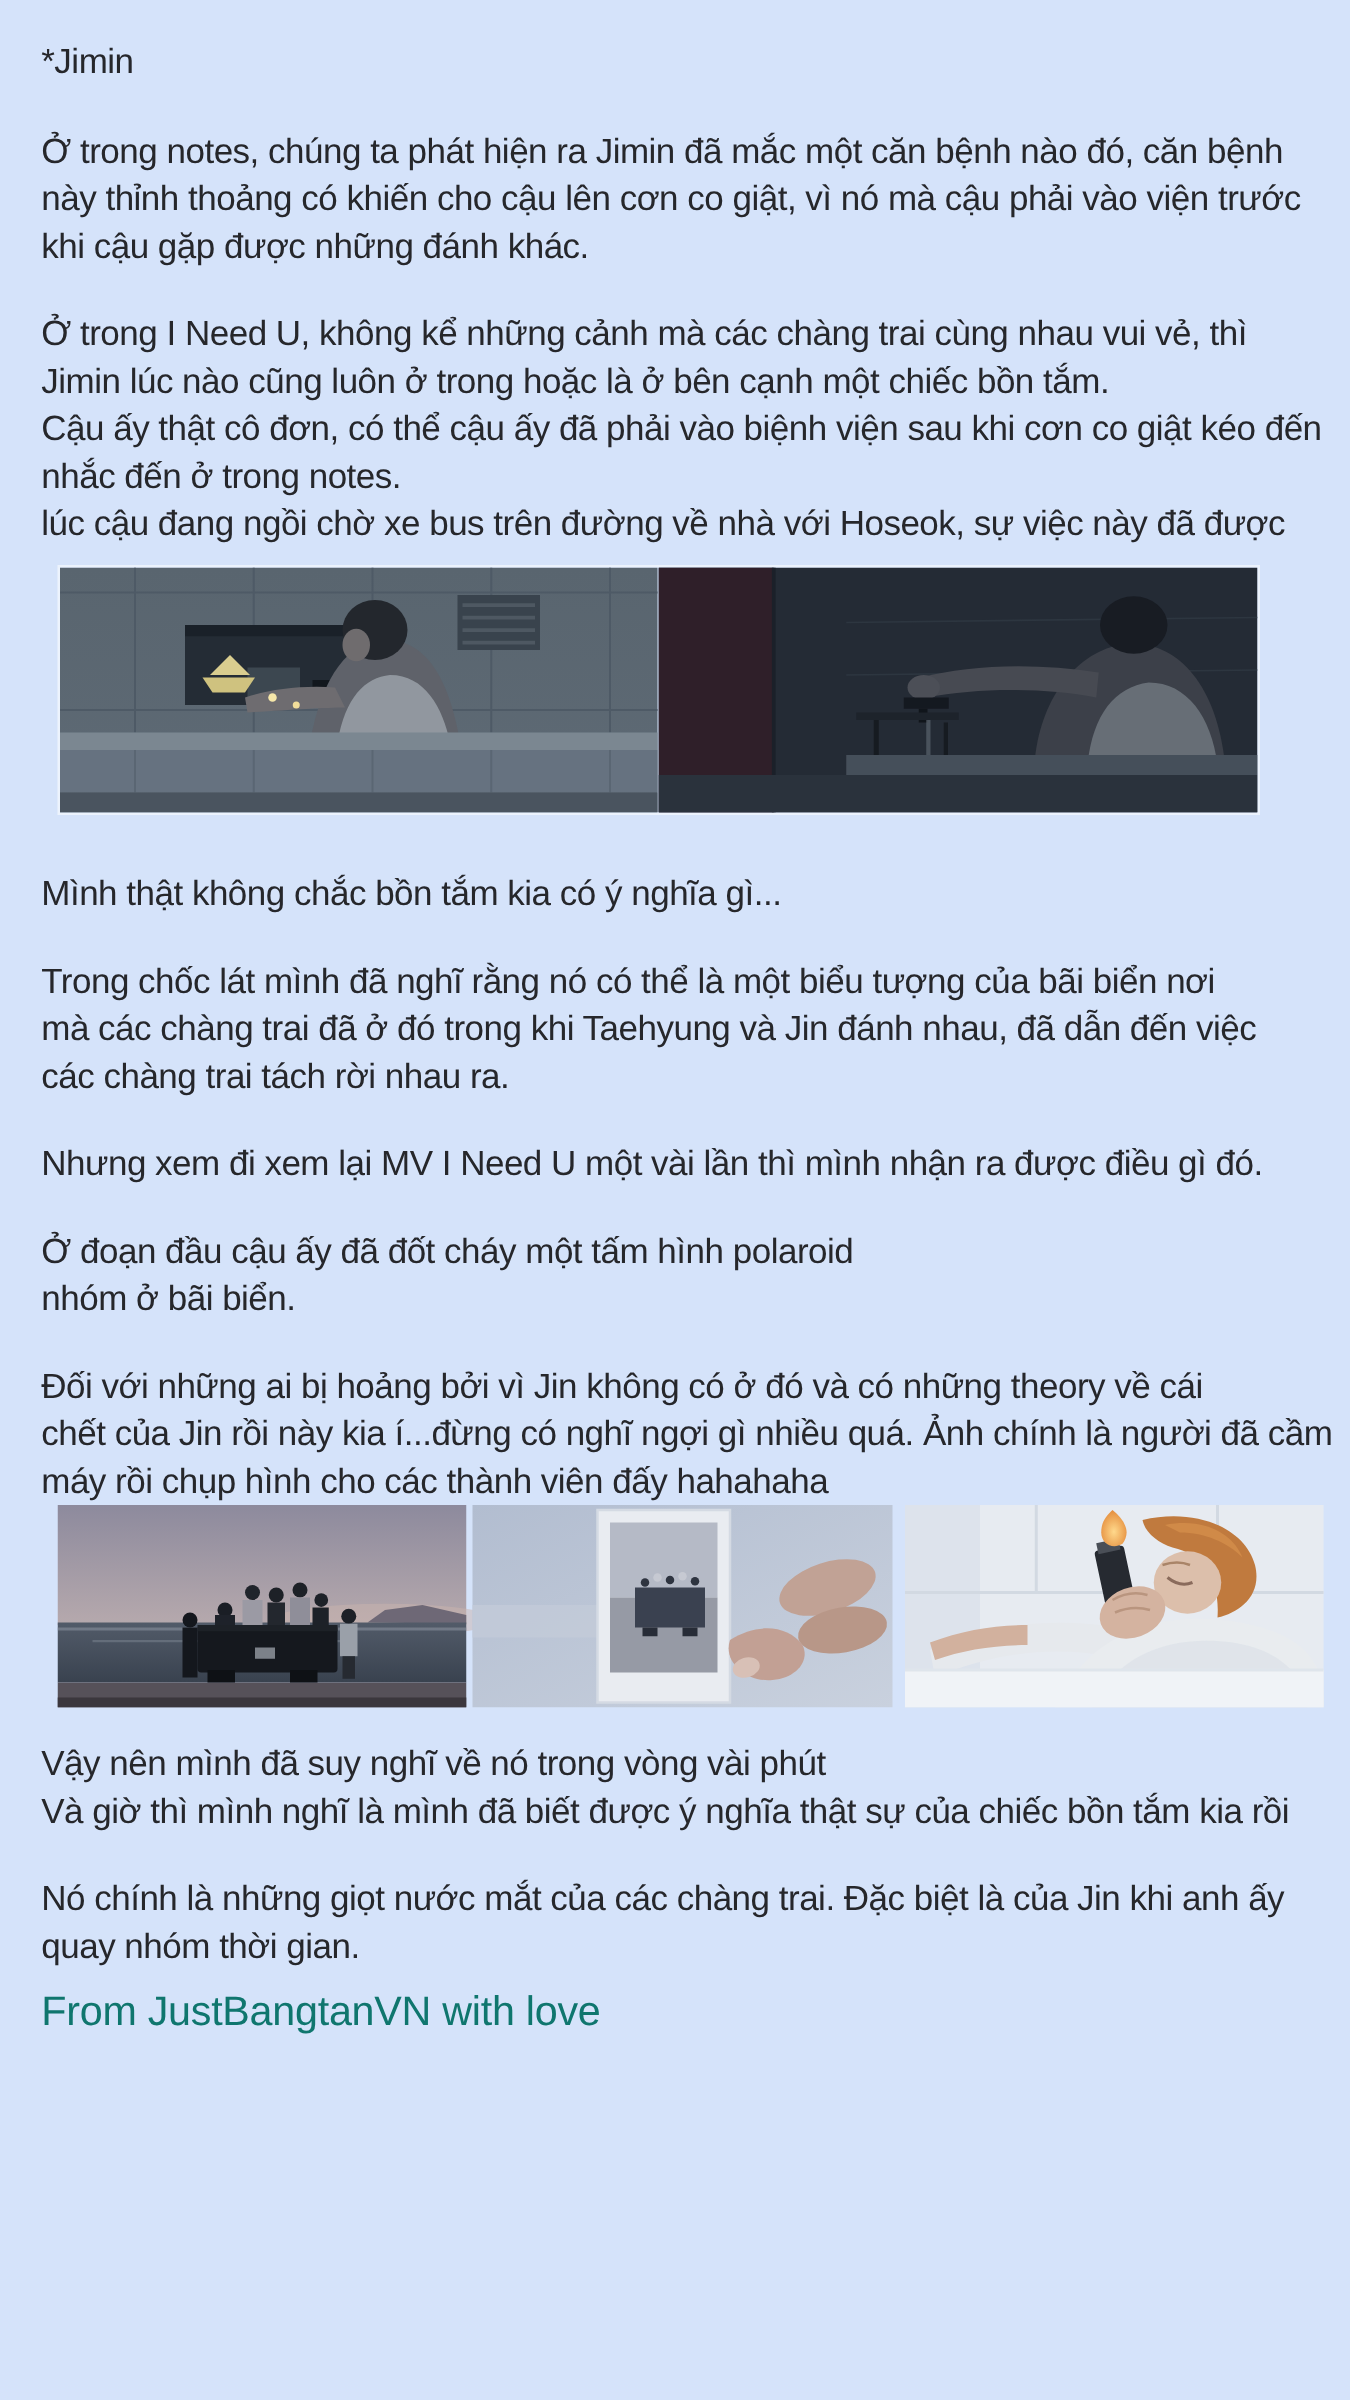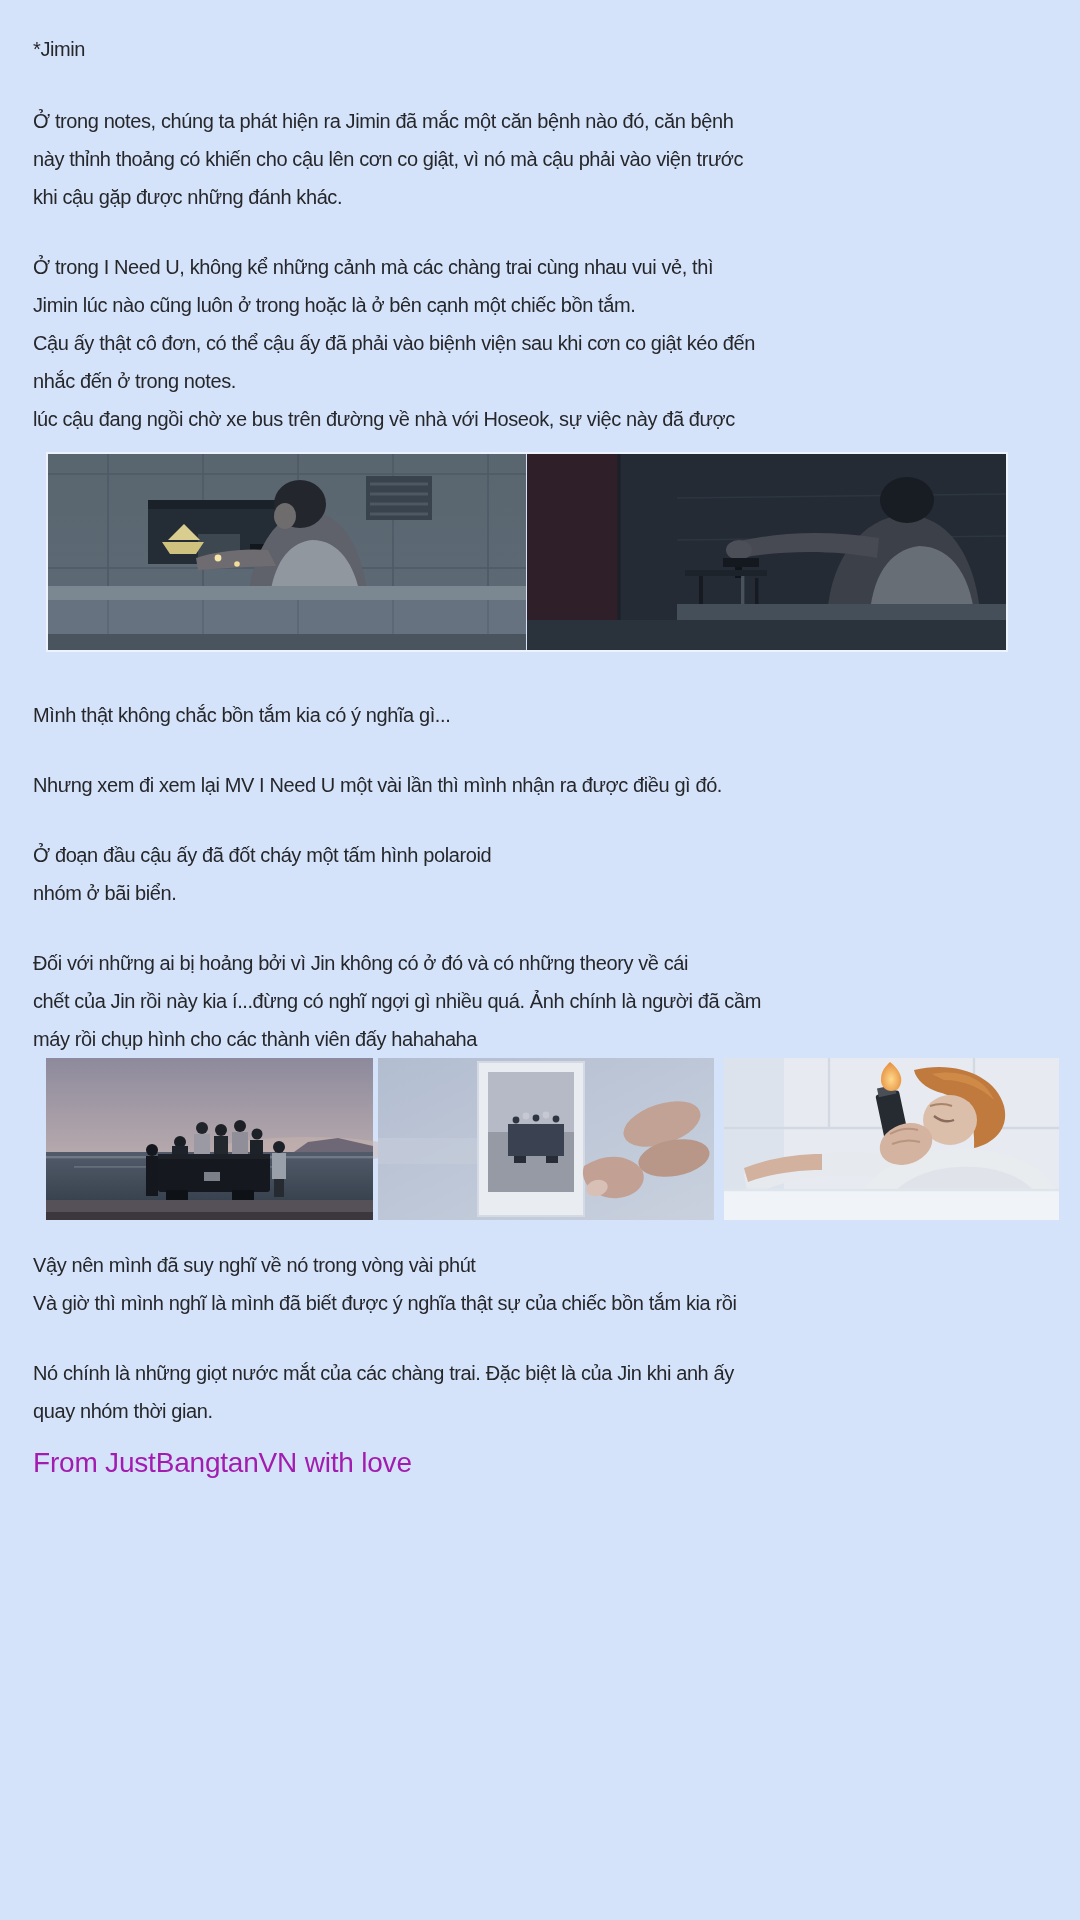--- a/index.html
+++ b/index.html
@@ -6,33 +6,33 @@
   body {
     width: 1080px;
     height: 1920px;
     background: #d5e3fa;
     font-family: "Liberation Sans", sans-serif;
     color: #26272b;
     overflow: hidden;
   }
   .page { padding: 30px 14px 0 33px; }
   .line {
-    font-size: 20px;
+    font-size: 28px;
     line-height: 38px;
     letter-spacing: -0.4px;
     white-space: nowrap;
   }
   .para { margin: 0 0 32px 0; }
   .title-block { margin: 0 0 34px 0; }
   .strip { display: block; margin: 4px 0 44px 13px; border: 2px solid rgba(238,244,253,0.9); }
   .strip2 { display: block; margin: 0 0 26px 13px; border: 0; }
   .footer-line {
-    font-size: 28px;
+    font-size: 33px;
     line-height: 38px;
-    color: #a21caf;
+    color: #0f766e;
     letter-spacing: -0.2px;
     margin-top: 14px;
     white-space: nowrap;
   }
 </style>
 </head>
 <body>
 
 <div class="page">
 
@@ -127,20 +127,25 @@
       <rect x="228" y="124" width="3.4" height="44" fill="#161b21"></rect>
       <rect x="150" y="150" width="329" height="16" fill="#454f5a"></rect>
       <rect x="0" y="166" width="479" height="30" fill="#2a323c"></rect>
     </g>
   </svg>
 
   <div class="para">
     <div class="line">Mình thật không chắc bồn tắm kia có ý nghĩa gì...</div>
   </div>
 
+  <div class="para">
+    <div class="line">Trong chốc lát mình đã nghĩ rằng nó có thể là một biểu tượng của bãi biển nơi</div>
+    <div class="line">mà các chàng trai đã ở đó trong khi Taehyung và Jin đánh nhau, đã dẫn đến việc</div>
+    <div class="line">các chàng trai tách rời nhau ra.</div>
+  </div>
 
   <div class="para">
     <div class="line">Nhưng xem đi xem lại MV I Need U một vài lần thì mình nhận ra được điều gì đó.</div>
   </div>
 
   <div class="para">
     <div class="line">Ở đoạn đầu cậu ấy đã đốt cháy một tấm hình polaroid</div>
     <div class="line">nhóm ở bãi biển.</div>
   </div>
 

